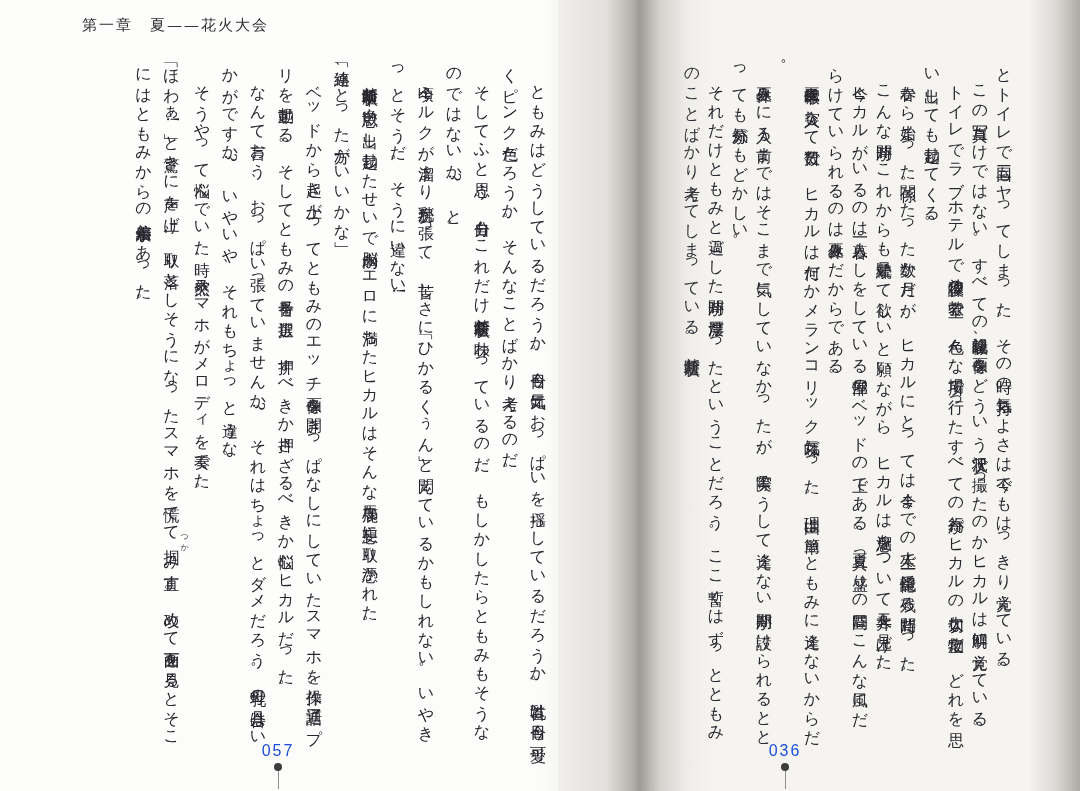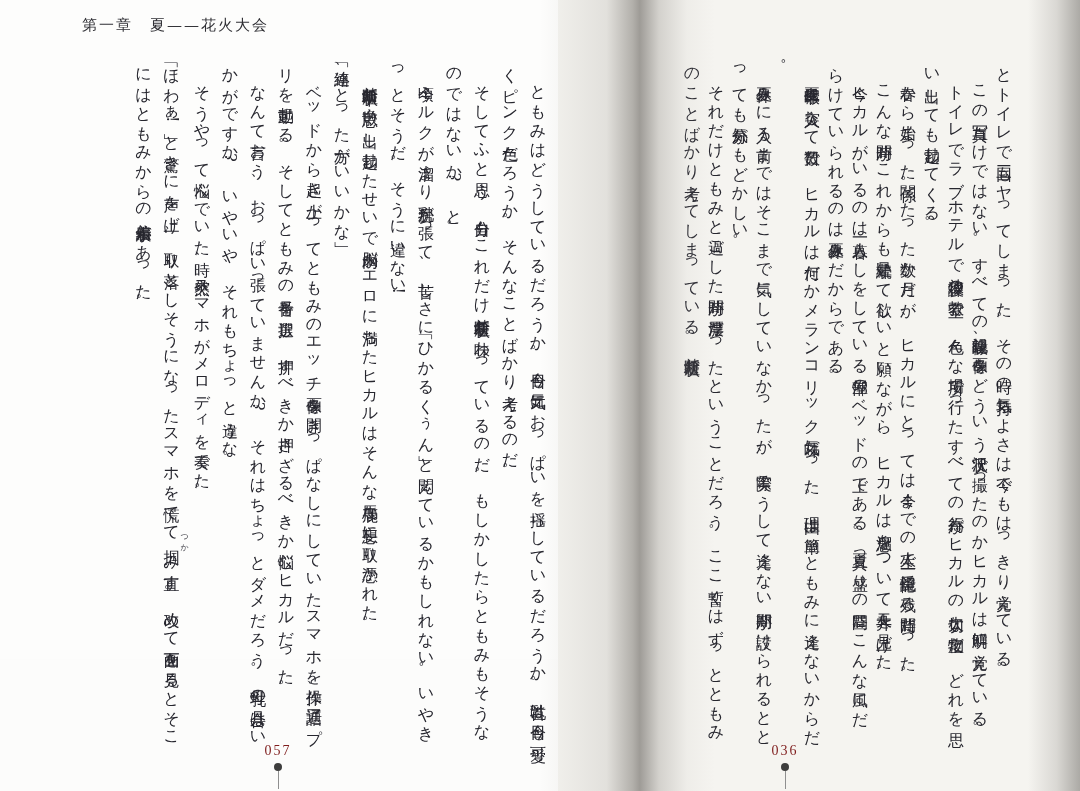--- a/index.html
+++ b/index.html
@@ -58,22 +58,22 @@
   .flow-left  { left: 76px;  width: 476px; line-height: 28px; }
   .flow-right { left: 608px; width: 408px; line-height: 24px; }
   ruby rt { font-size: 8px; letter-spacing: 0; color: #3a3a42; }
   .pin {
     position: absolute; bottom: 0; width: 44px; height: 50px;
     text-align: center;
   }
   .pin-left  { left: 256px; }
   .pin-right { left: 763px; }
   .pin-num {
-    font-family: Liberation Serif, serif;
-    font-size: 14px; letter-spacing: 2px; color: #7f1d1d;
+    font-family: Liberation Sans, sans-serif;
+    font-size: 16px; letter-spacing: 2px; color: #1d4ed8;
     height: 19px; line-height: 19px;
   }
   .pin-dot {
     width: 8px; height: 8px; border-radius: 50%;
     background: #3d3d3d; margin: 3px auto 0 auto;
   }
   .pin-line {
     width: 1px; height: 18px; background: #8f8f8f; margin: 0 auto;
   }
 </style>

